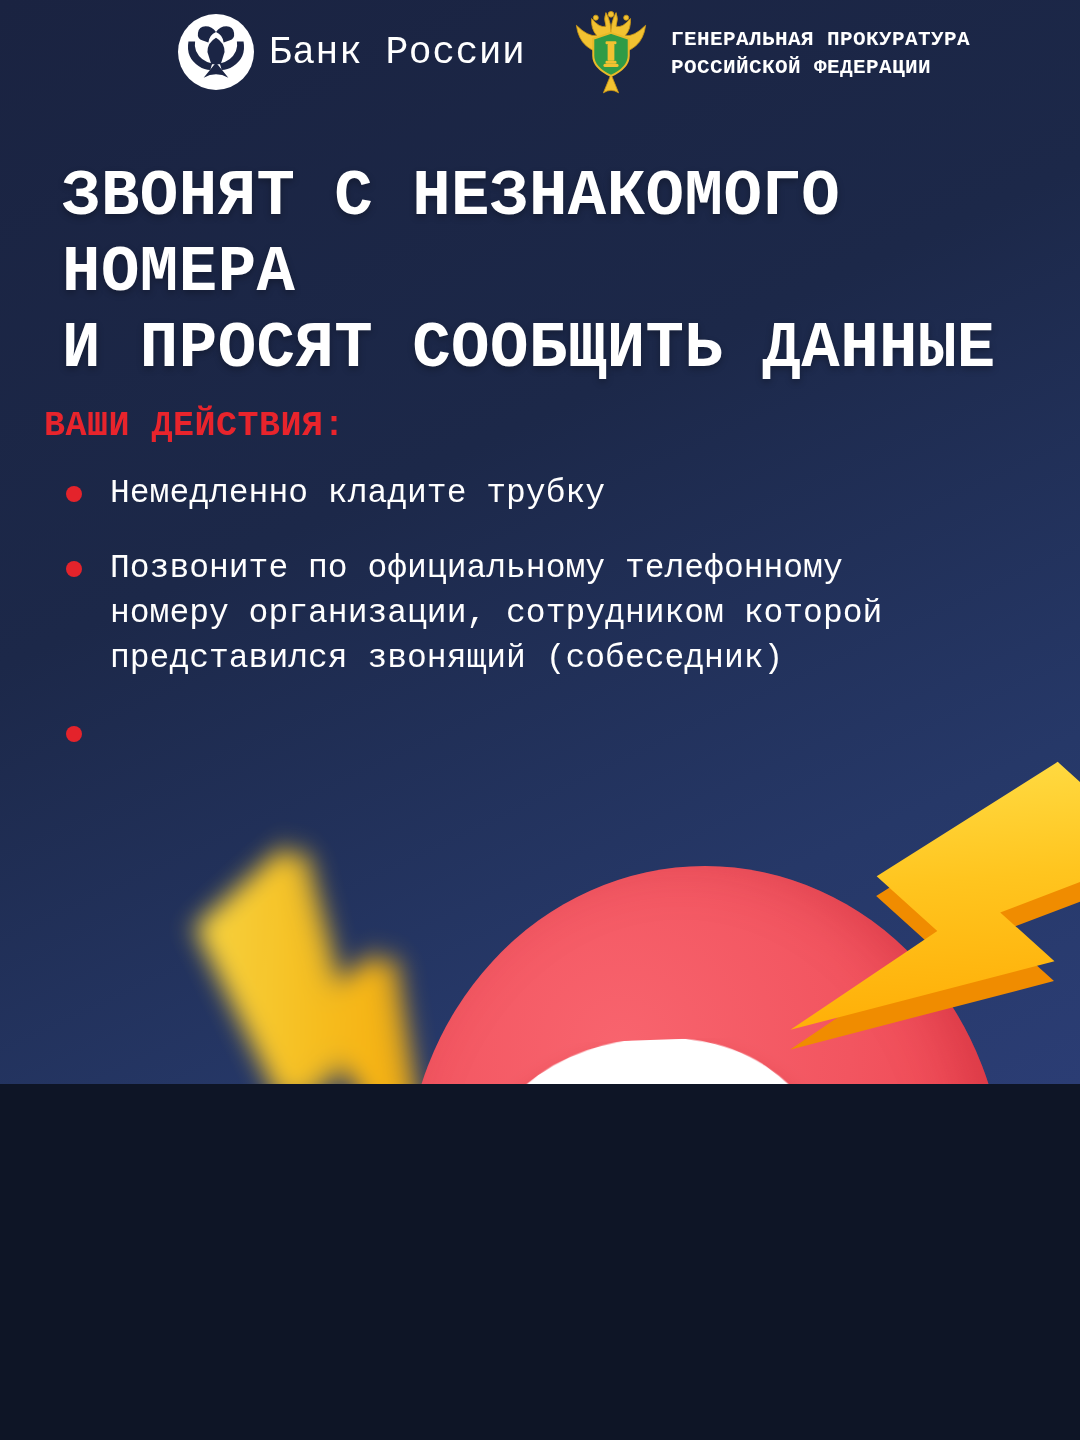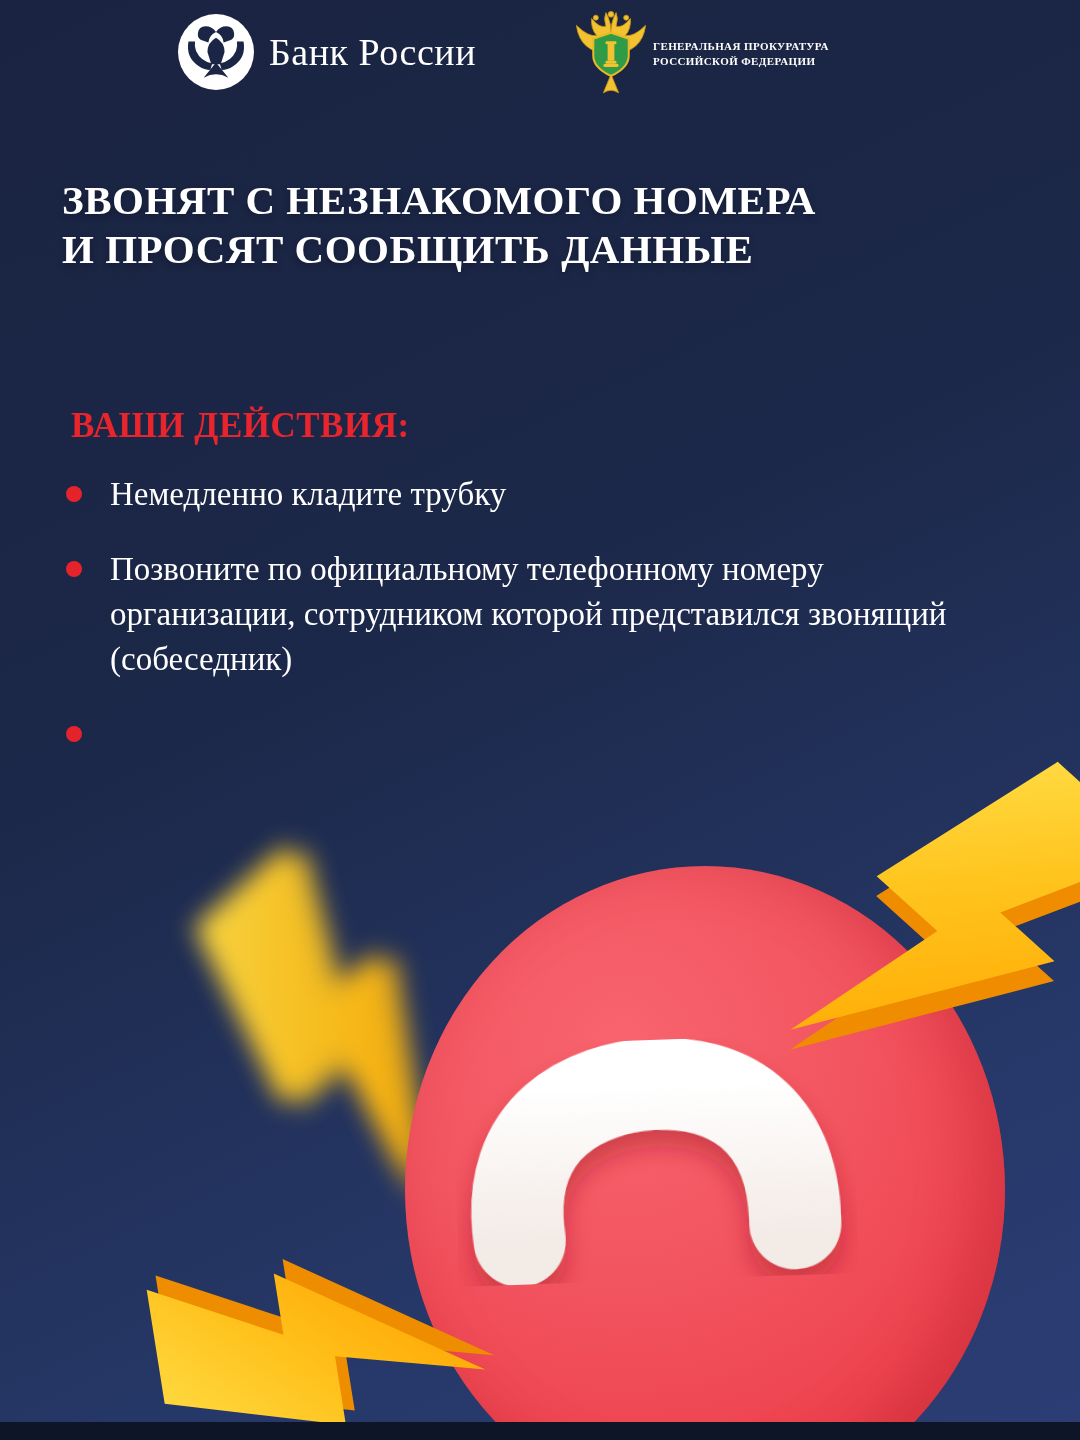--- a/index.html
+++ b/index.html
@@ -1,24 +1,24 @@
 <!DOCTYPE html>
 <html><head>
 <meta charset="utf-8">
 <style>
   html, body { margin: 0; padding: 0; background: #0e1526; }
   * { box-sizing: border-box; }
 
   .poster {
     position: relative;
     width: 1080px;
-    height: 1422px;
+    height: 1084px;
     overflow: hidden;
     background: linear-gradient(155deg, #1a2341 0%, #1c2849 42%, #263868 78%, #2b3d74 100%);
-    font-family: Liberation Serif, serif;
+    font-family: Liberation Mono, monospace;
     color: #ffffff;
     padding-left: 36px;
   }
 
   
   .header {
     position: absolute;
     top: 0; left: 0; right: 0;
     height: 110px;
   }
@@ -28,48 +28,48 @@
   .bank-name {
     margin-left: 15px;
     font-size: 38px;
     font-weight: 400;
     letter-spacing: 0.5px;
     white-space: nowrap;
   }
   .org-prosecutor { left: 573px; top: 8px; }
   .prosecutor-emblem { width: 76px; height: 92px; flex: 0 0 auto; }
   .prosecutor-name {
-    margin-left: 4px;
-    font-size: 11px;
+    margin-left: 22px;
+    font-size: 21px;
     font-weight: 700;
     line-height: 1.35;
     letter-spacing: 0.4px;
     text-transform: uppercase;
     white-space: nowrap;
   }
 
   
   .title {
     position: absolute;
     left: 62px;
-    top: 176px;
+    top: 160px;
     width: 980px;
     margin: 0;
-    font-size: 41px;
+    font-size: 64px;
     font-weight: 800;
     line-height: 1.185;
     letter-spacing: 0.5px;
     text-transform: uppercase;
     text-shadow: 0 3px 7px rgba(0,0,0,0.28);
   }
 
   
   .actions-label {
     position: absolute;
-    left: 71px;
+    left: 44px;
     top: 406px;
     font-size: 35px;
     font-weight: 800;
     letter-spacing: 0.5px;
     color: #e8242c;
     text-transform: uppercase;
   }
   .actions-list {
     position: absolute;
     left: 62px;

